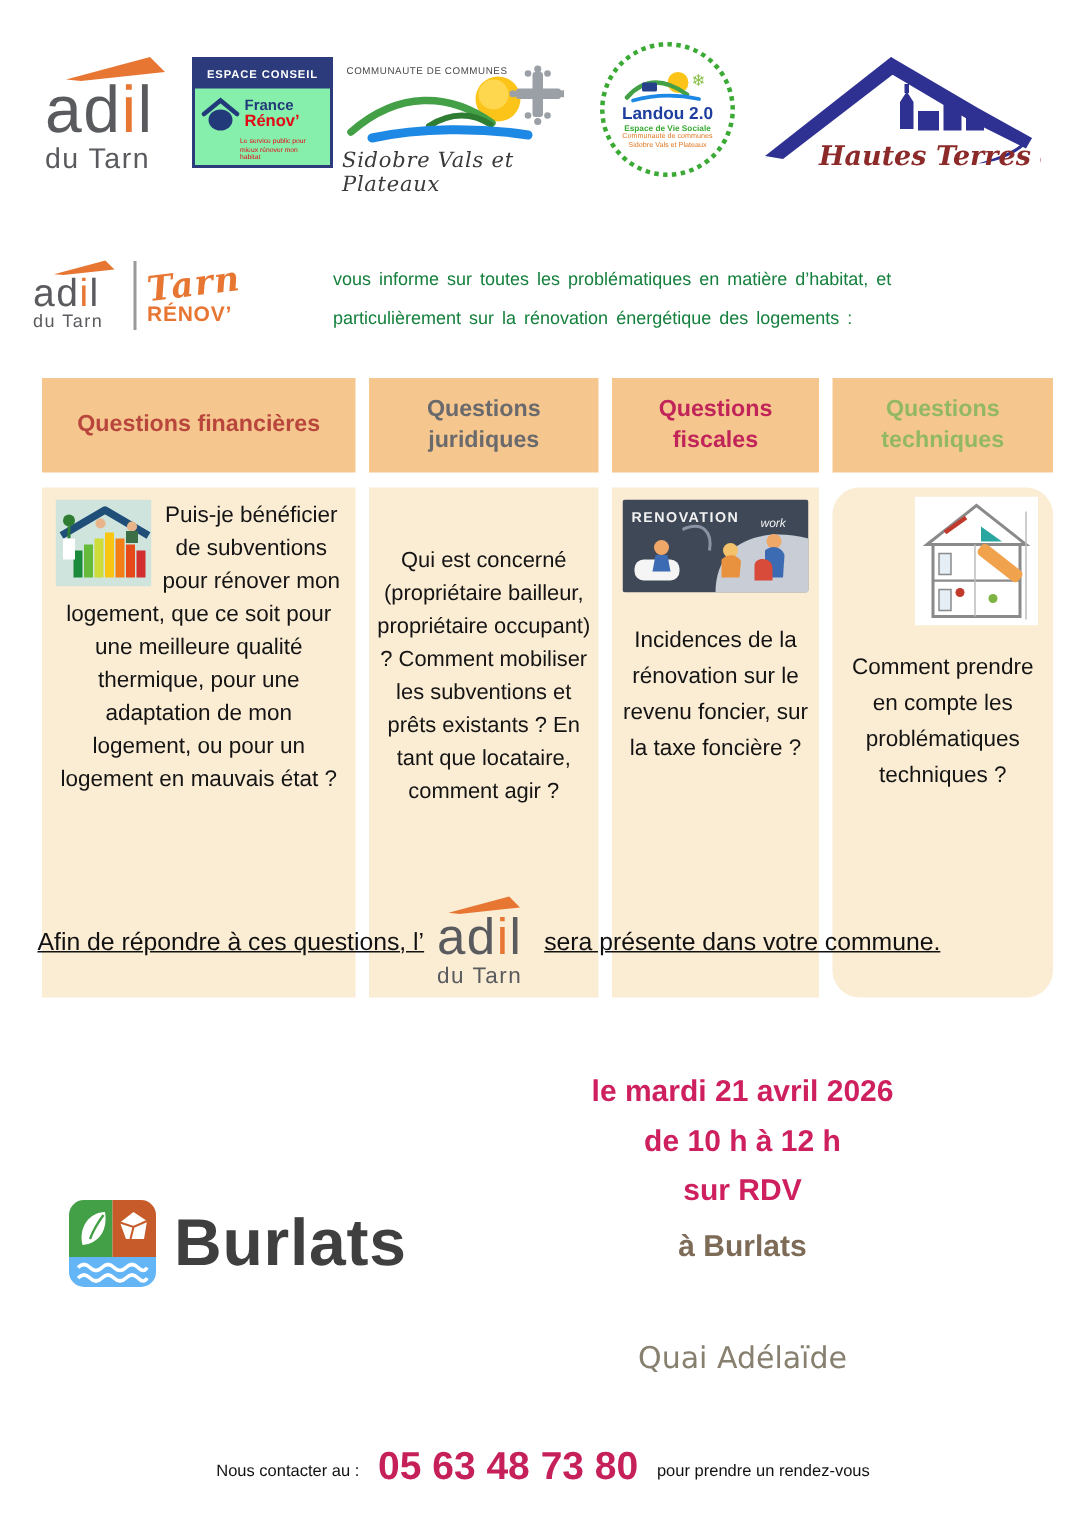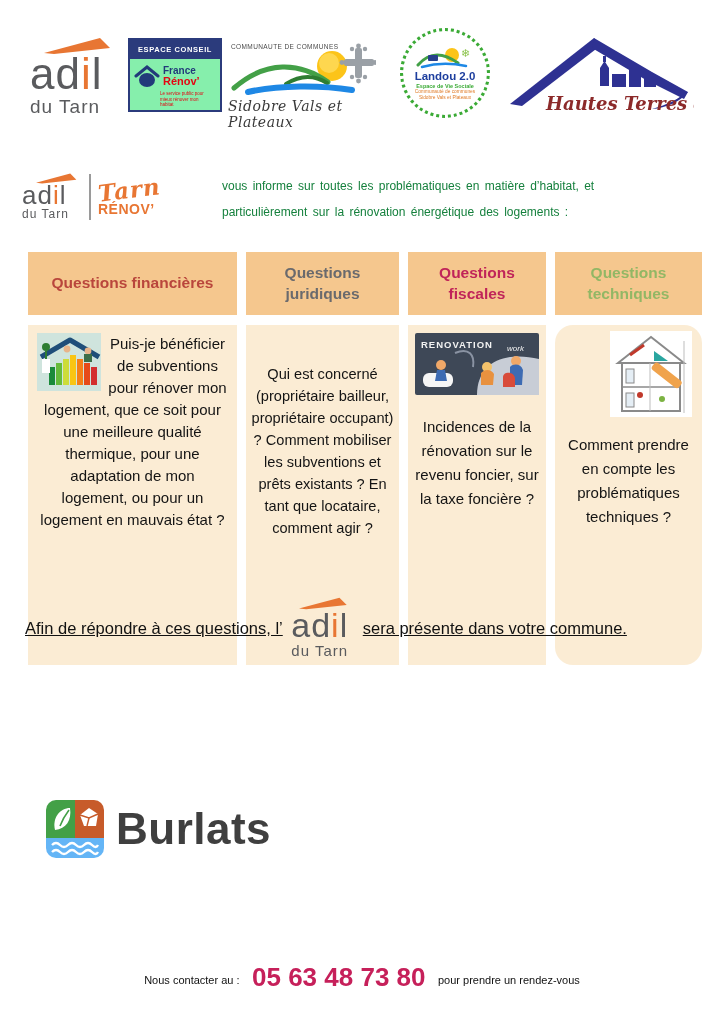--- a/index.html
+++ b/index.html
@@ -273,20 +273,27 @@
     <div class="adil-bridge">
       <svg class="adil-roof" width="52" height="13" viewBox="0 0 72 16">
           <polygon points="0,15 56,0 66,10 10,16" fill="#e87633"></polygon>
         </svg>
       <div class="adil-word"><span>ad</span><span class="ai">i</span><span>l</span></div>
       <div class="adil-sub">du Tarn</div>
     </div>
     <span class="bridge-text">sera présente dans votre commune.</span>
   </div>
 
+  <div class="event">
+    <div class="ev-line">le mardi 21 avril 2026</div>
+    <div class="ev-line">de 10 h à 12 h</div>
+    <div class="ev-line">sur RDV</div>
+    <div class="ev-place">à Burlats</div>
+    <div class="ev-addr">Quai Adélaïde</div>
+  </div>
 
   <div class="burlats">
     <svg width="58" height="58" viewBox="0 0 58 58">
       <defs>
           <clipPath id="rc">
             <rect x="0" y="0" width="58" height="58" rx="10"></rect>
           </clipPath>
         </defs>
       <g clip-path="url(#rc)">
         <rect x="0" y="0" width="29" height="38" fill="#43a047"></rect>

